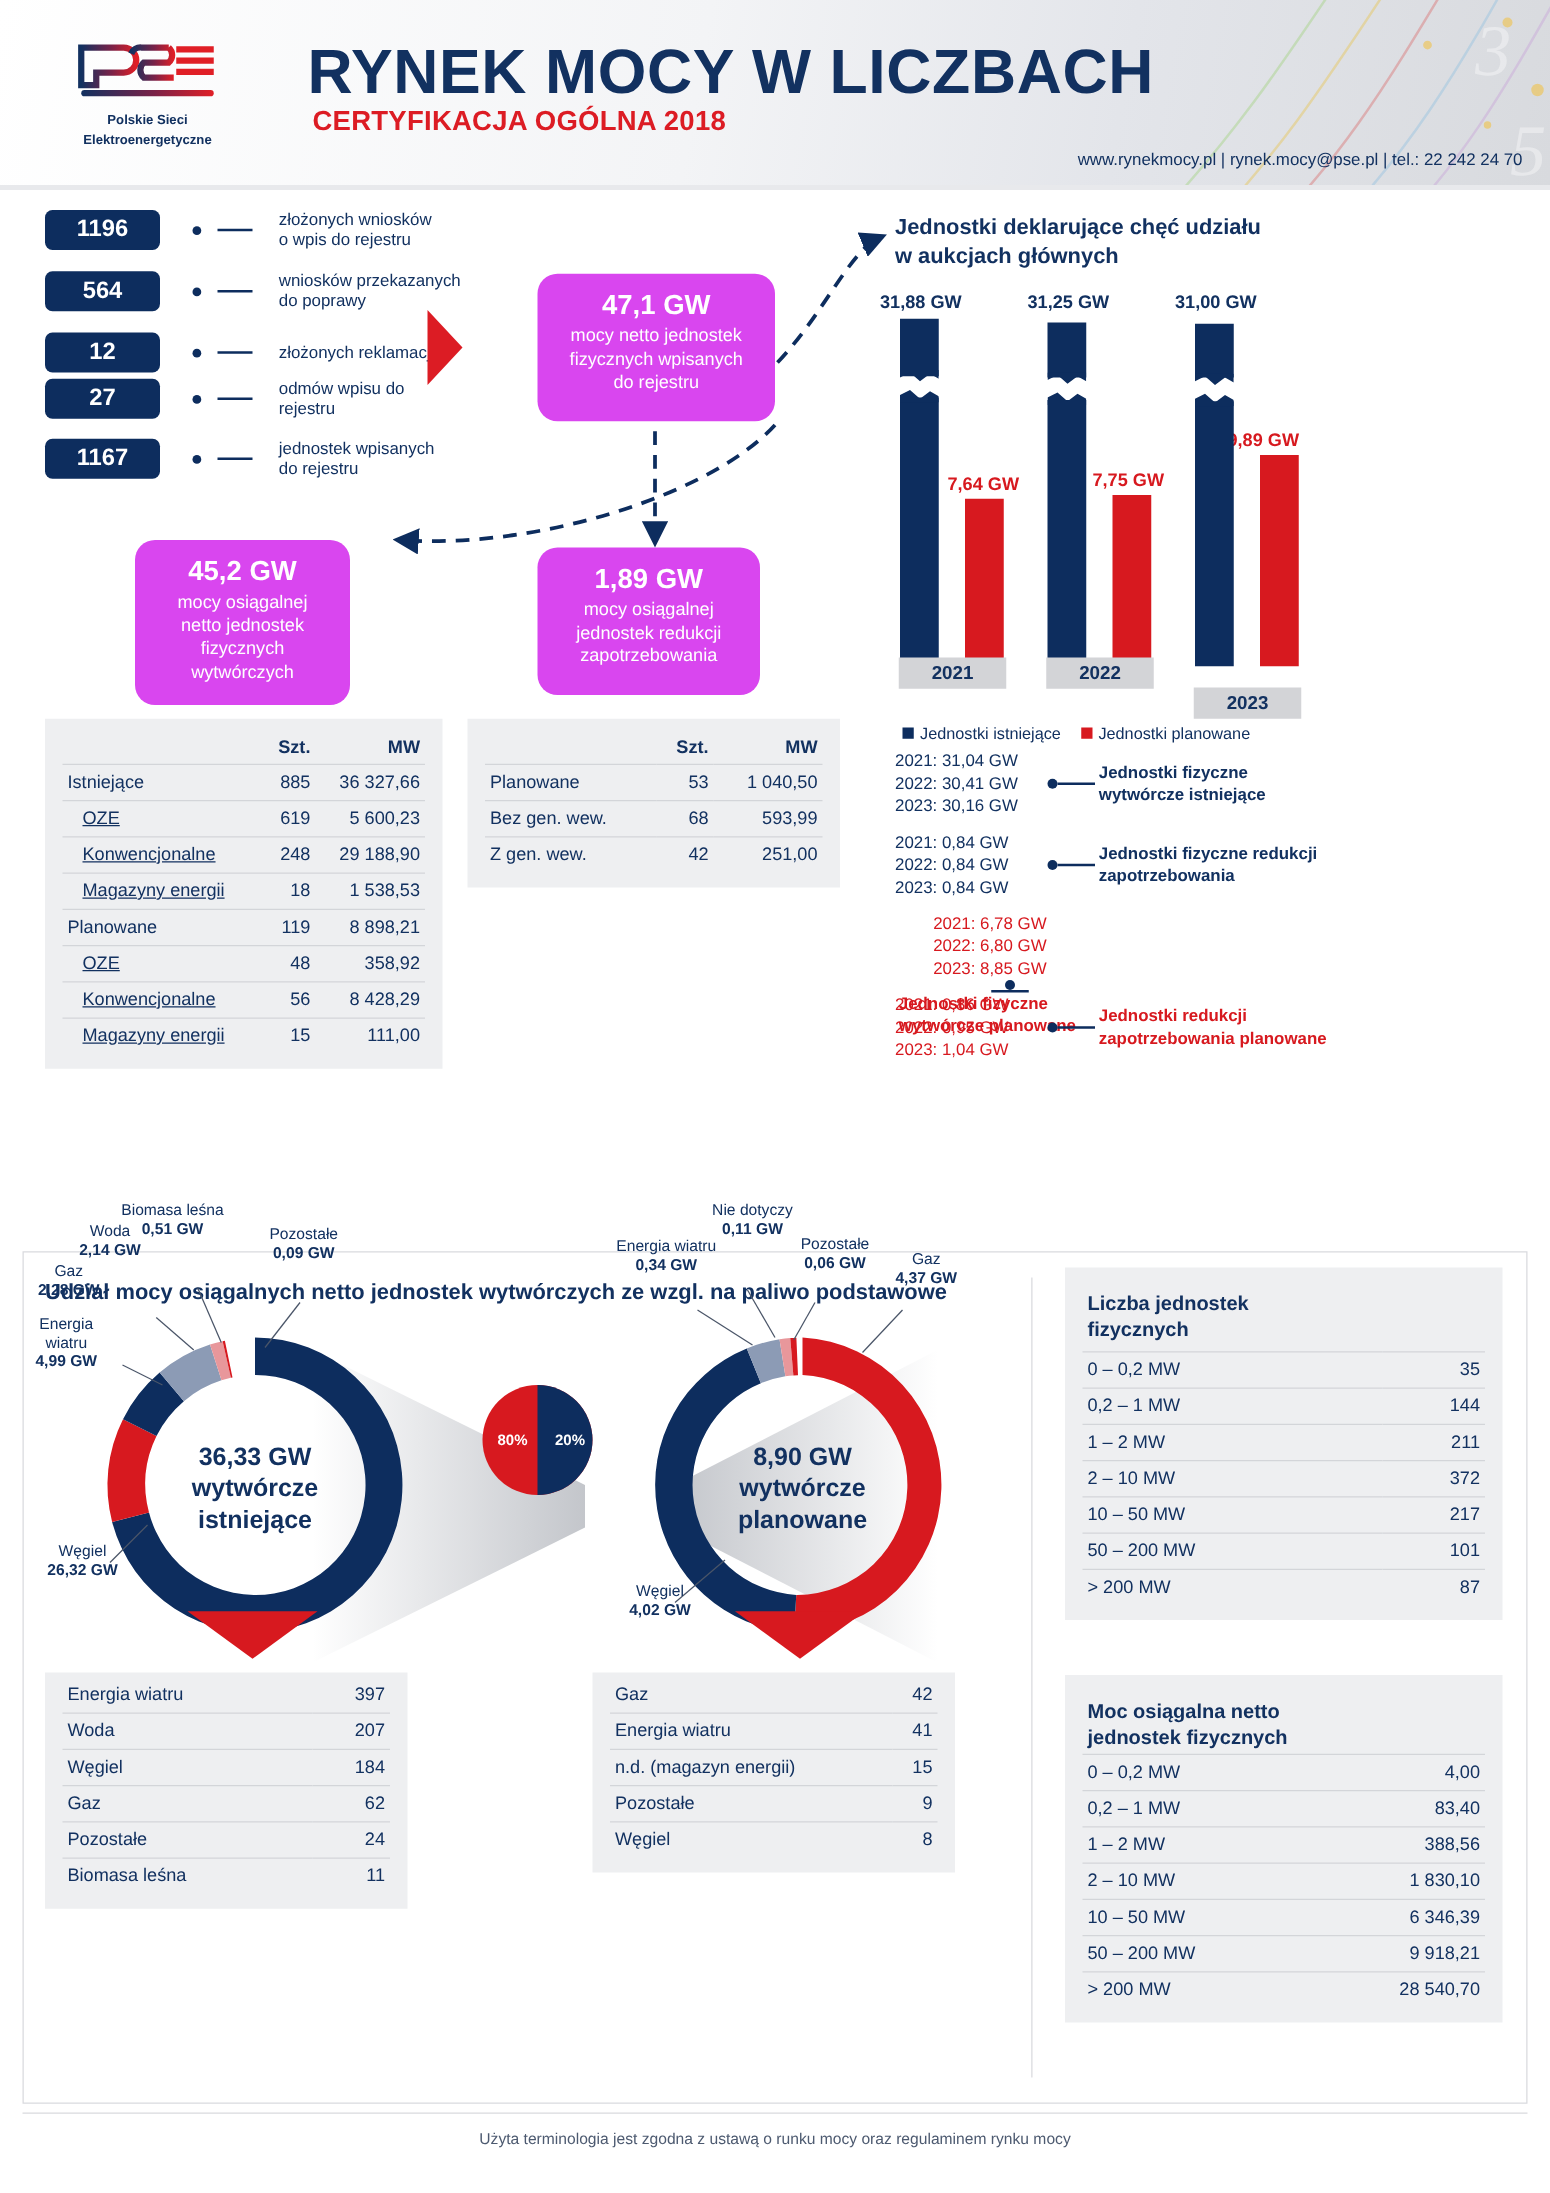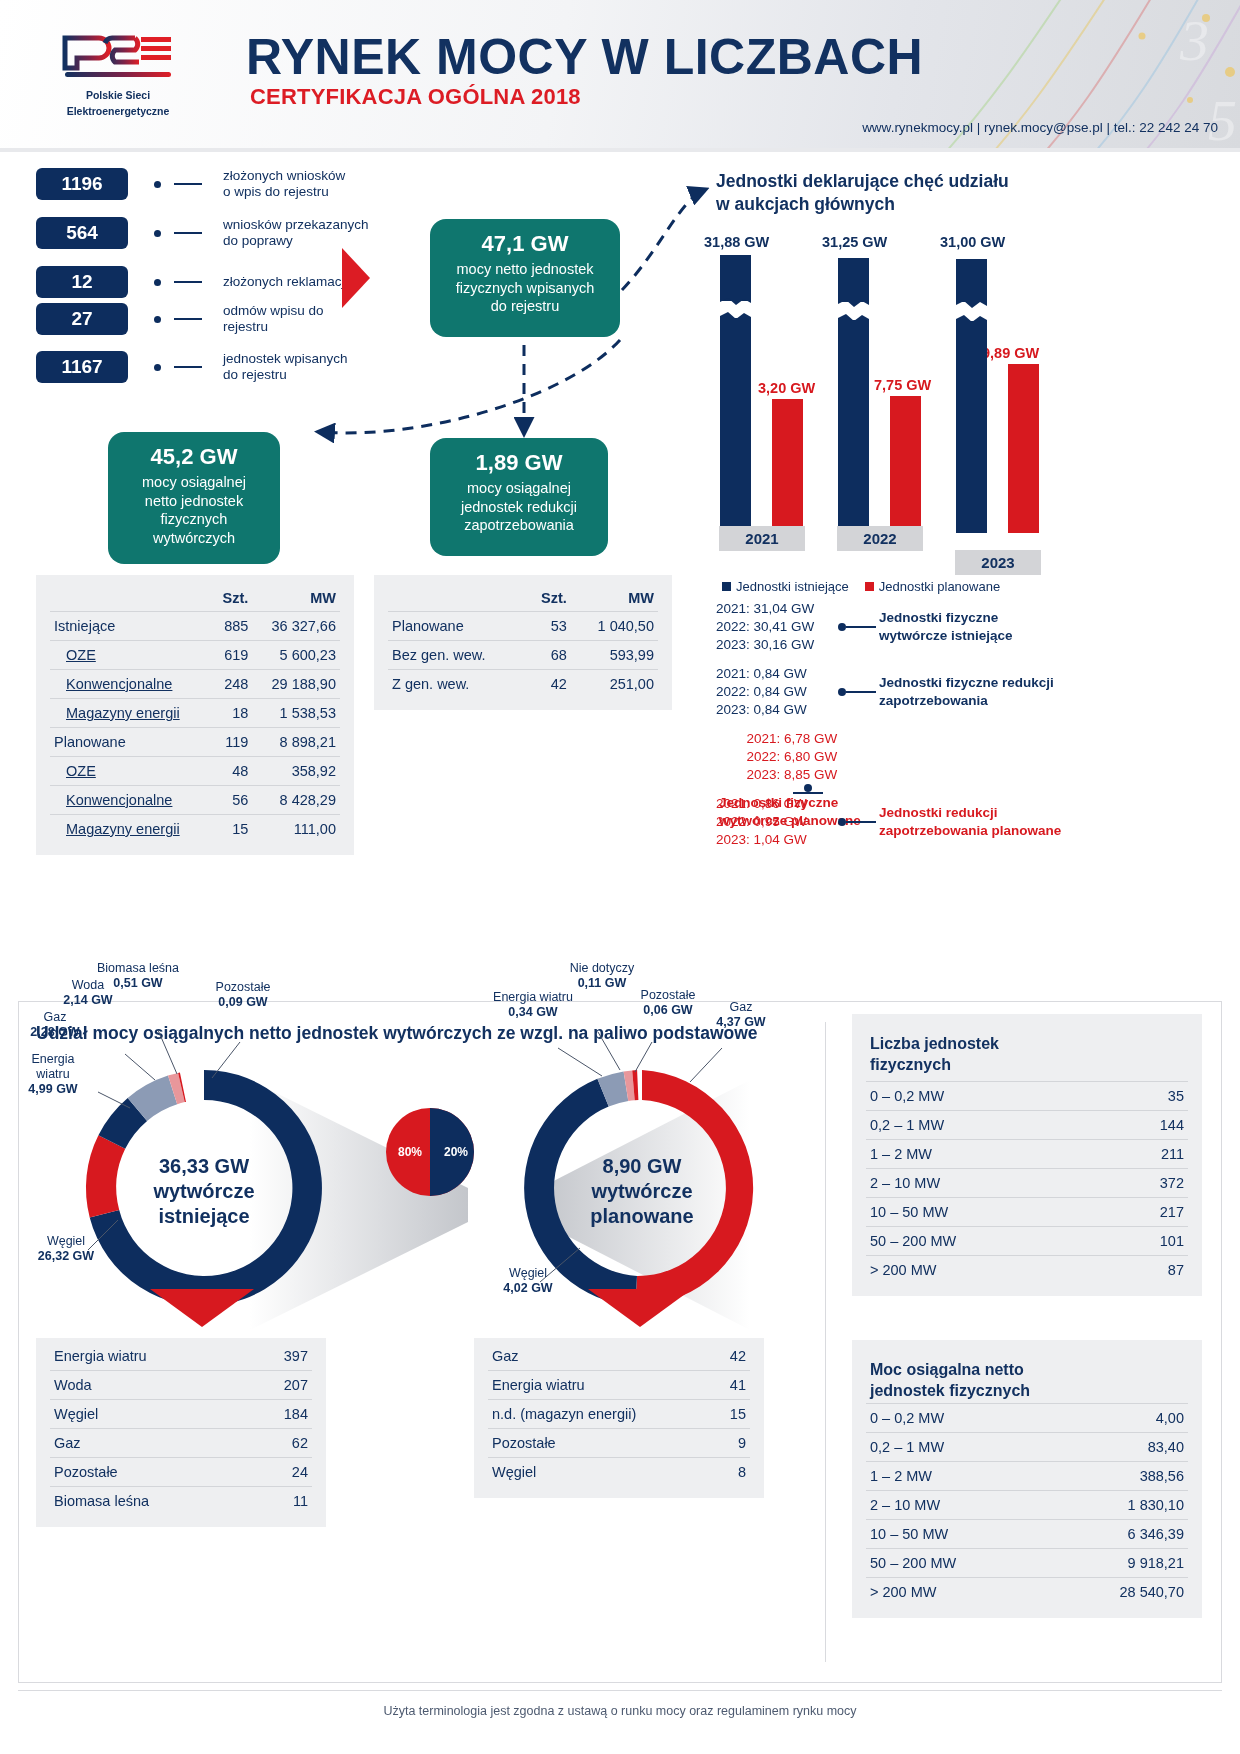--- a/index.html
+++ b/index.html
@@ -48,21 +48,21 @@
   }
   .chip-dot {
     width: 7px; height: 7px; border-radius: 50%; background: #0d2d5e;
     margin-left: 13px; flex: none;
   }
   .chip-line { width: 28px; height: 2px; background: #0d2d5e; flex: none; }
   .chip-label { margin-left: 8px; font-size: 13.5px; line-height: 16px; color: #123160; }
 
   
   .cbox {
-    position: absolute; background: #0f766e; color: #fff;
+    position: absolute; background: #d946ef; color: #fff;
     border-radius: 16px; text-align: center; padding: 12px 22px;
   }
   .cbox .big { font-size: 22px; font-weight: bold; display: block; margin-bottom: 3px; }
   .cbox .small { font-size: 14.5px; line-height: 18.5px; display: block; }
 
   .red-arrow {
     position: absolute; width: 0; height: 0;
     border-top: 30px solid transparent; border-bottom: 30px solid transparent;
     border-left: 28px solid #dc1c24;
   }
@@ -354,21 +354,21 @@
   </div>
 
   <div class="chart-title" style="left:716px; top:170px; width:340px;">
     <div>Jednostki deklarujące chęć udziału</div>
     <div>w aukcjach głównych</div>
   </div>
 
   <div class="bar-val navy" style="left:704px; top:234px;text-align:center;">31,88 GW</div>
   <div class="bar-val navy" style="left:822px; top:234px;">31,25 GW</div>
   <div class="bar-val navy" style="left:940px; top:234px;">31,00 GW</div>
-  <div class="bar-val red" style="left:758px; top:380px;">3,20 GW</div>
+  <div class="bar-val red" style="left:758px; top:380px;">7,64 GW</div>
   <div class="bar-val red" style="left:874px; top:377px;">7,75 GW</div>
   <div class="bar-val red" style="left:982px; top:345px;">9,89 GW</div>
 
   <div class="bar bar-navy" style="left:720px; top:255px; width:31px; height:46px;"></div>
   <div class="bar bar-navy" style="left:720px; top:318px; width:31px; height:215px;"></div>
   <svg style="position:absolute; left:720px; top:296px; width:31px; height:26px;">
     <path d="M0 6 L8 2 L16 9 L24 3 L31 7 L31 0 L0 0 Z" fill="#0d2d5e"></path>
     <path d="M0 20 L8 16 L16 23 L24 17 L31 21 L31 26 L0 26 Z" fill="#0d2d5e"></path>
   </svg>
 

